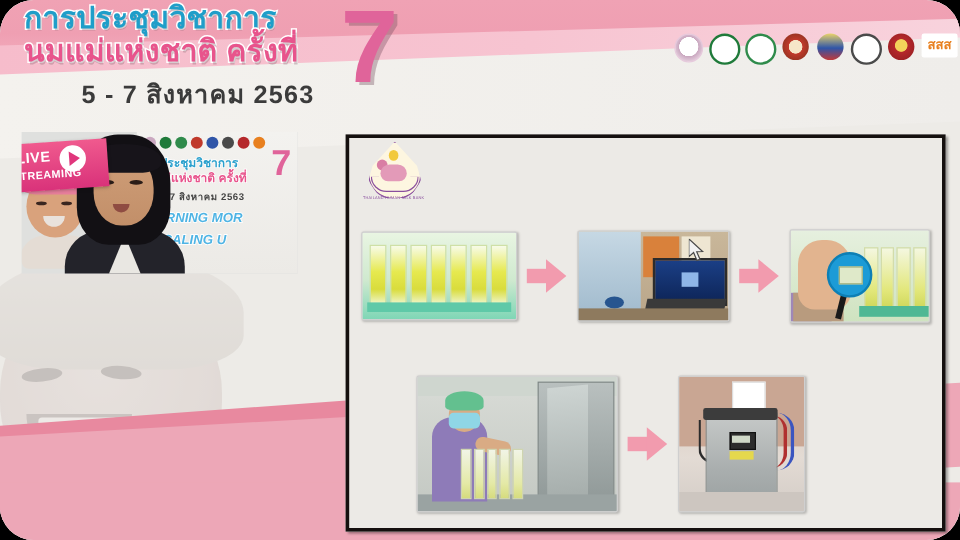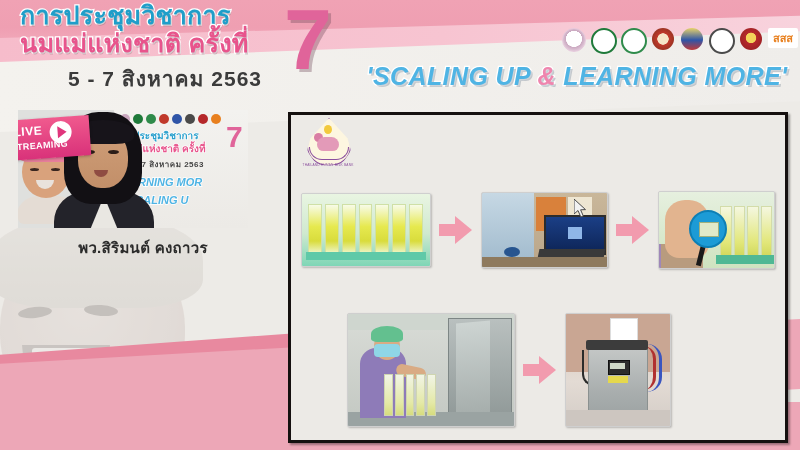--- a/index.html
+++ b/index.html
@@ -1,19 +1,20 @@
 <!DOCTYPE html>
 <html><head>
 <meta charset="utf-8">
 <style>
   html,body{margin:0;padding:0;background:#000;}
   #stage{
     position:relative;width:800px;height:450px;overflow:hidden;
     font-family:"Liberation Sans","DejaVu Sans",sans-serif;
     background:#eceae6;
+    border-radius:28px;
   }
 
   
   .bg-base{position:absolute;inset:0;background:#edebe7;}
   .bg-pinkband{
     position:absolute;left:0;top:0;width:100%;height:46px;
     background:linear-gradient(180deg,#f0a2b4 0%,#ef9fb2 60%,#f2aabb 100%);
   }
   .bg-pinkband2{
     position:absolute;left:0;top:38px;width:100%;height:40px;
@@ -420,23 +421,20 @@
   <div class="bg-bottomband-skew2"></div>
   <div class="bg-bottomband"></div>
 
   <div class="hdr-title-wrap">
     <div class="hdr-line1">การประชุมวิชาการ</div>
     <div class="hdr-line2">นมแม่แห่งชาติ ครั้งที่</div>
     <div class="hdr-date">5 - 7 สิงหาคม 2563</div>
   </div>
   <div class="big-seven">7</div>
 
-  <div class="tagline">
-    <span>'SCALING UP </span><span class="amp">&amp;</span><span> LEARNING MORE'</span>
-  </div>
 
   <div class="logo-strip">
     <div class="logo lg1">
         <span class="mark"></span>
       </div>
     <div class="logo lg2">
         <span class="mark"></span>
       </div>
     <div class="logo lg3">
         <span class="mark"></span>
@@ -498,21 +496,20 @@
       <div class="sp-mouth"></div>
     </div>
 
     <div class="live-badge">
       <span class="lv">LIVE</span>
       <span class="play"></span>
       <span class="st">STREAMING</span>
     </div>
   </div>
 
-  <div class="speaker-name">พว.สิริมนต์ คงถาวร</div>
 
   <div class="slide">
 
     <div class="slide-hdr">
       <div class="hmb-logo">
         <div class="drop"></div>
         <div class="drop-dot"></div>
         <div class="drop-head"></div>
         <div class="drop-baby"></div>
         <div class="drop-hands"></div>

